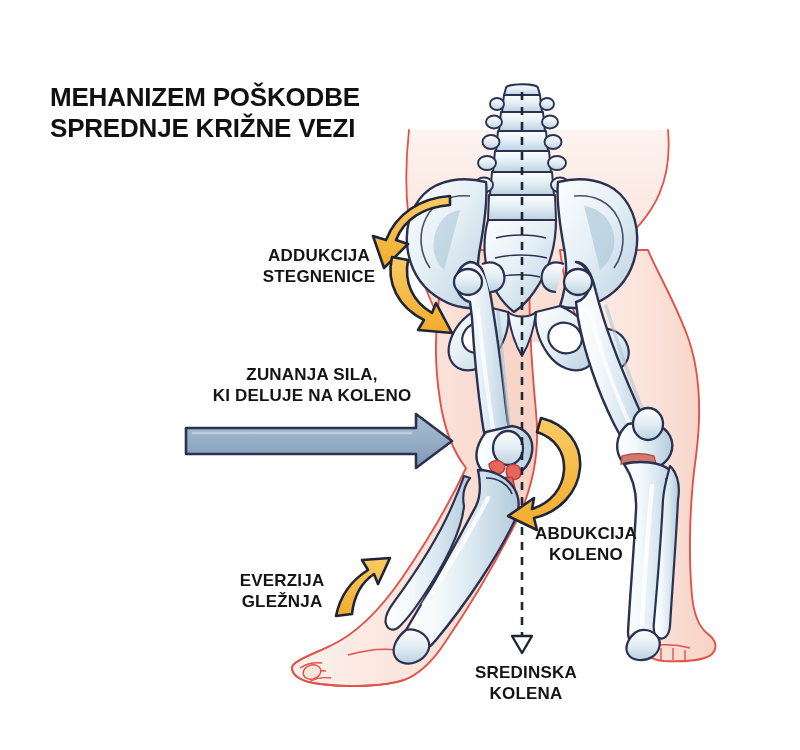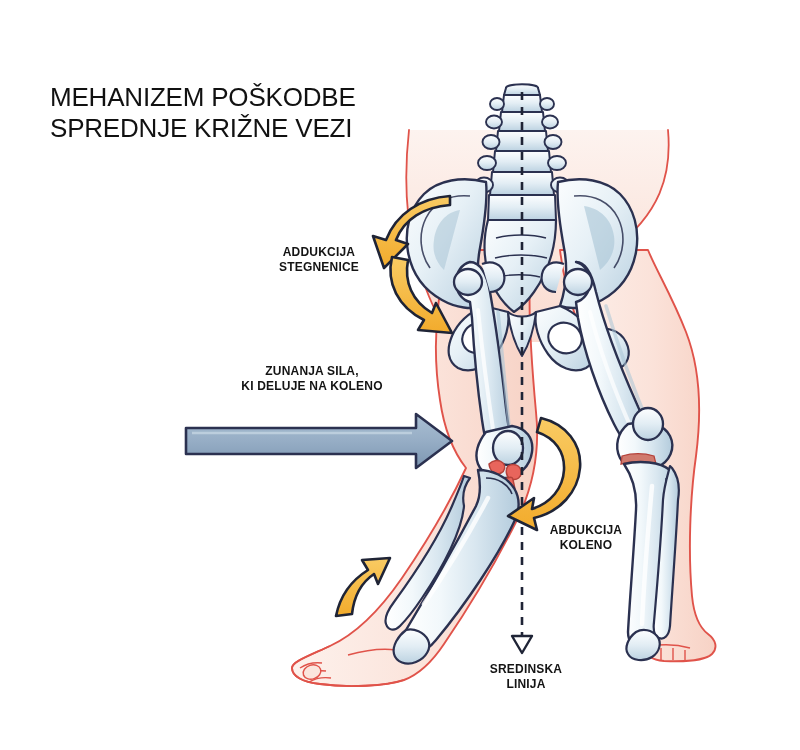--- a/index.html
+++ b/index.html
@@ -21,33 +21,33 @@
     position: absolute;
     left: 0;
     top: 0;
     width: 800px;
     height: 750px;
   }
   .label {
     position: absolute;
     color: #141414;
     font-weight: bold;
-    font-size: 12px;
+    font-size: 17px;
     letter-spacing: 0.2px;
     line-height: 1.26;
     text-align: center;
     white-space: pre-line;
     user-select: none;
   }
   #diagram-title {
     position: absolute;
     left: 50px;
     top: 82px;
     color: #111111;
-    font-weight: normal;
+    font-weight: bold;
     font-size: 26px;
     line-height: 1.2;
     letter-spacing: -0.2px;
     text-align: left;
     white-space: pre-line;
   }
   #label-adduction {
     left: 249px;
     top: 245px;
     width: 140px;
@@ -375,17 +375,19 @@
 
   <div class="label" id="label-adduction">ADDUKCIJA
 STEGNENICE</div>
 
   <div class="label" id="label-external-force">ZUNANJA SILA,
 KI DELUJE NA KOLENO</div>
 
   <div class="label" id="label-abduction">ABDUKCIJA
 KOLENO</div>
 
+  <div class="label" id="label-eversion">EVERZIJA
+GLEŽNJA</div>
 
   <div class="label" id="label-midline">SREDINSKA
-LINIJA</div>
+KOLENA</div>
 
 </div>
 
 </body></html>

